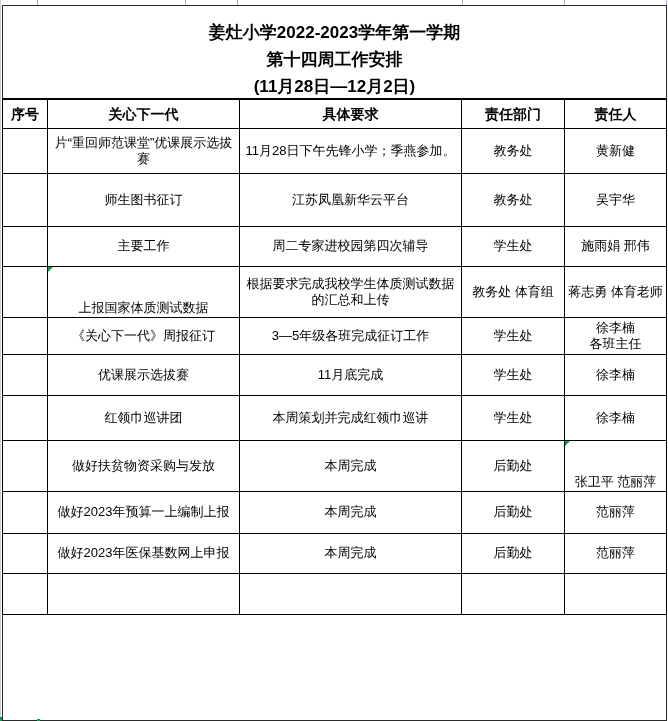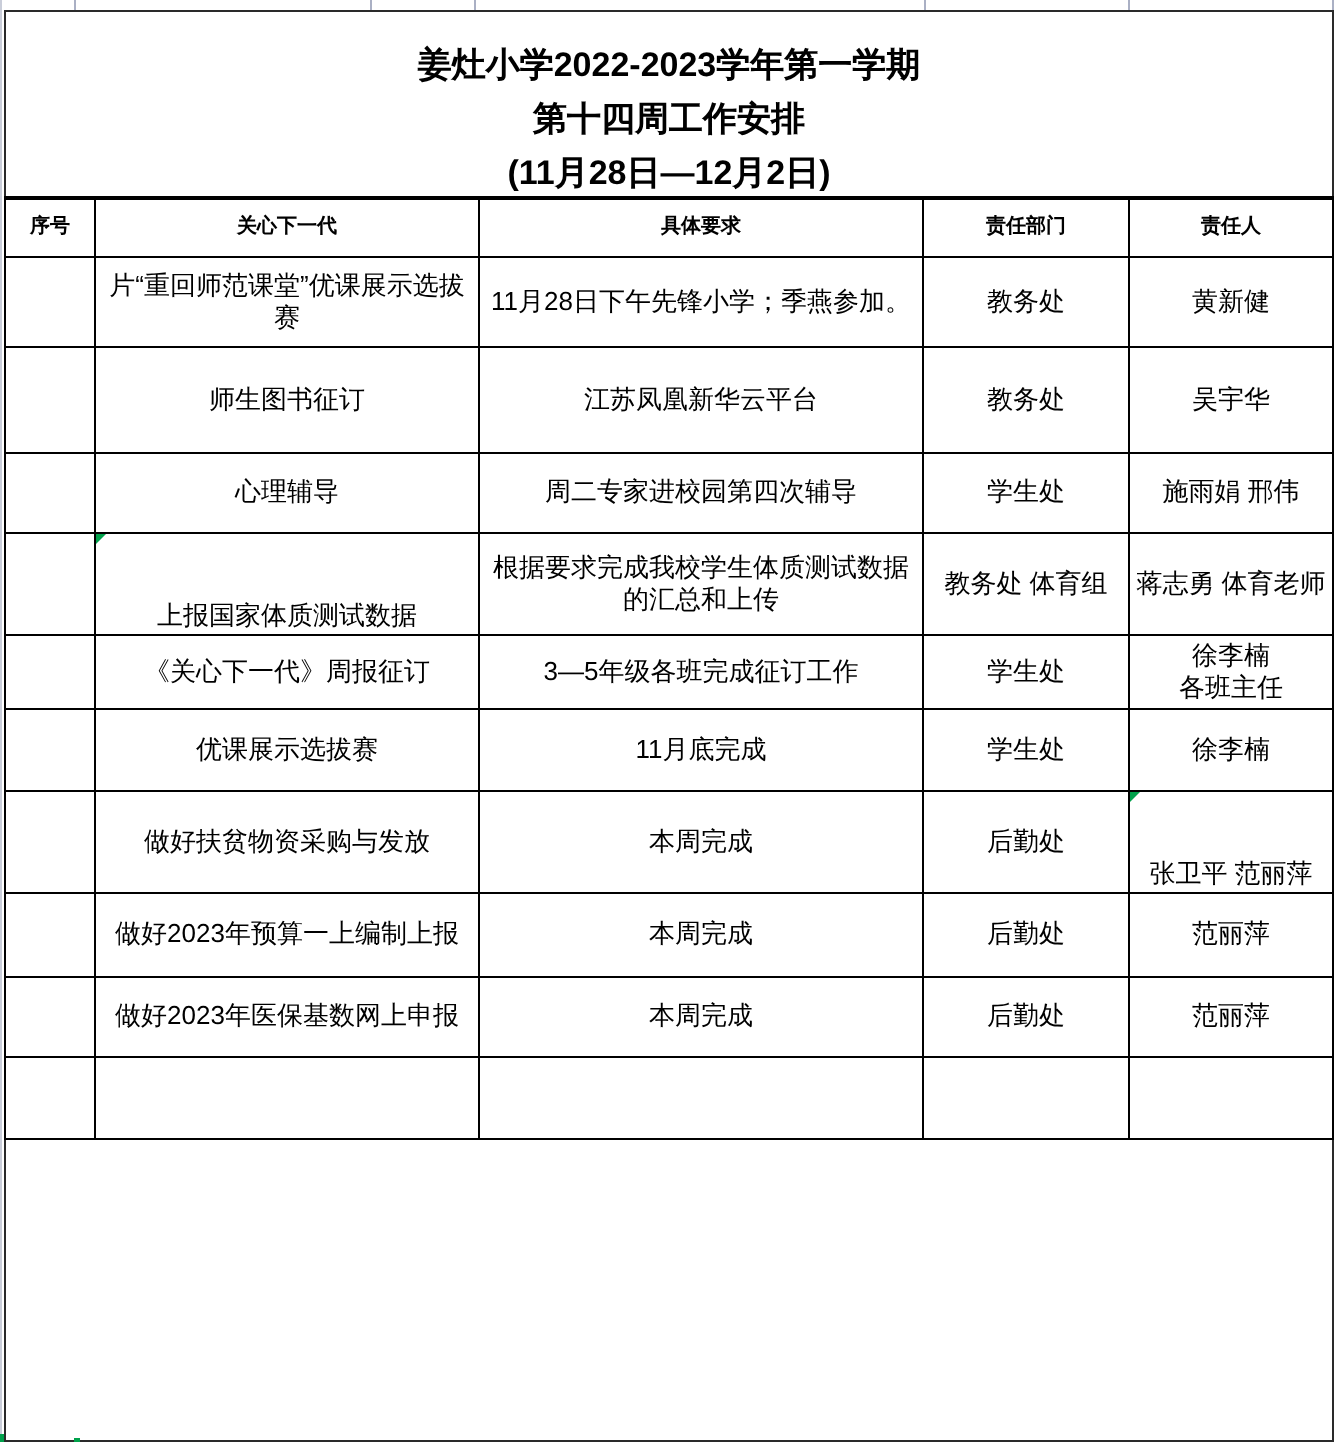--- a/index.html
+++ b/index.html
@@ -35,21 +35,21 @@
   table.work th,table.work td{
     border:1px solid var(--border-black);
     padding:1px 2px;
     text-align:center;vertical-align:middle;
     font-size:13px;line-height:16px;
     white-space:pre-line;
     overflow:hidden;
     position:relative;
   }
   table.work thead tr{height:29px;}
-  table.work th{font-size:10px;font-weight:bold;border-top:2px solid var(--border-black);}
+  table.work th{font-size:14px;font-weight:bold;border-top:2px solid var(--border-black);}
   .h45{height:45px}.h53{height:53px}.h44{height:44px}.h40{height:40px}
   .h46{height:46px}.h72{height:72px}.h37{height:37px}.h41{height:41px}
   .h42{height:42px}
   td.al{text-align:left;margin-top:36px;}
   .marker{
     position:absolute;left:0;top:0;width:0;height:0;
     border-top:5px solid var(--marker-green);
     border-right:5px solid transparent;
   }
   .green-dot-a{position:absolute;left:0;top:717px;width:2px;height:4px;background:var(--marker-green);}
@@ -102,21 +102,21 @@
       </tr>
       <tr class="h53">
         <td></td>
         <td>师生图书征订</td>
         <td>江苏凤凰新华云平台</td>
         <td>教务处</td>
         <td>吴宇华</td>
       </tr>
       <tr class="h40">
         <td></td>
-        <td>心理辅导</td>
+        <td>主要工作</td>
         <td>周二专家进校园第四次辅导</td>
         <td>学生处</td>
         <td>施雨娟 邢伟</td>
       </tr>
       <tr class="h46">
         <td></td>
         <td>
           <span class="marker"></span>
           <span>上报国家体质测试数据</span>
         </td>
@@ -129,20 +129,27 @@
         <td>《关心下一代》周报征订</td>
         <td>3—5年级各班完成征订工作</td>
         <td>学生处</td>
         <td>徐李楠
 各班主任</td>
       </tr>
       <tr class="h41">
         <td></td>
         <td>优课展示选拔赛</td>
         <td>11月底完成</td>
+        <td>学生处</td>
+        <td>徐李楠</td>
+      </tr>
+      <tr class="h45">
+        <td></td>
+        <td>红领巾巡讲团</td>
+        <td>本周策划并完成红领巾巡讲</td>
         <td>学生处</td>
         <td>徐李楠</td>
       </tr>
       <tr class="h42">
         <td></td>
         <td class="al">做好扶贫物资采购与发放</td>
         <td class="al">本周完成</td>
         <td class="al">后勤处</td>
         <td>
           <span class="marker"></span>

